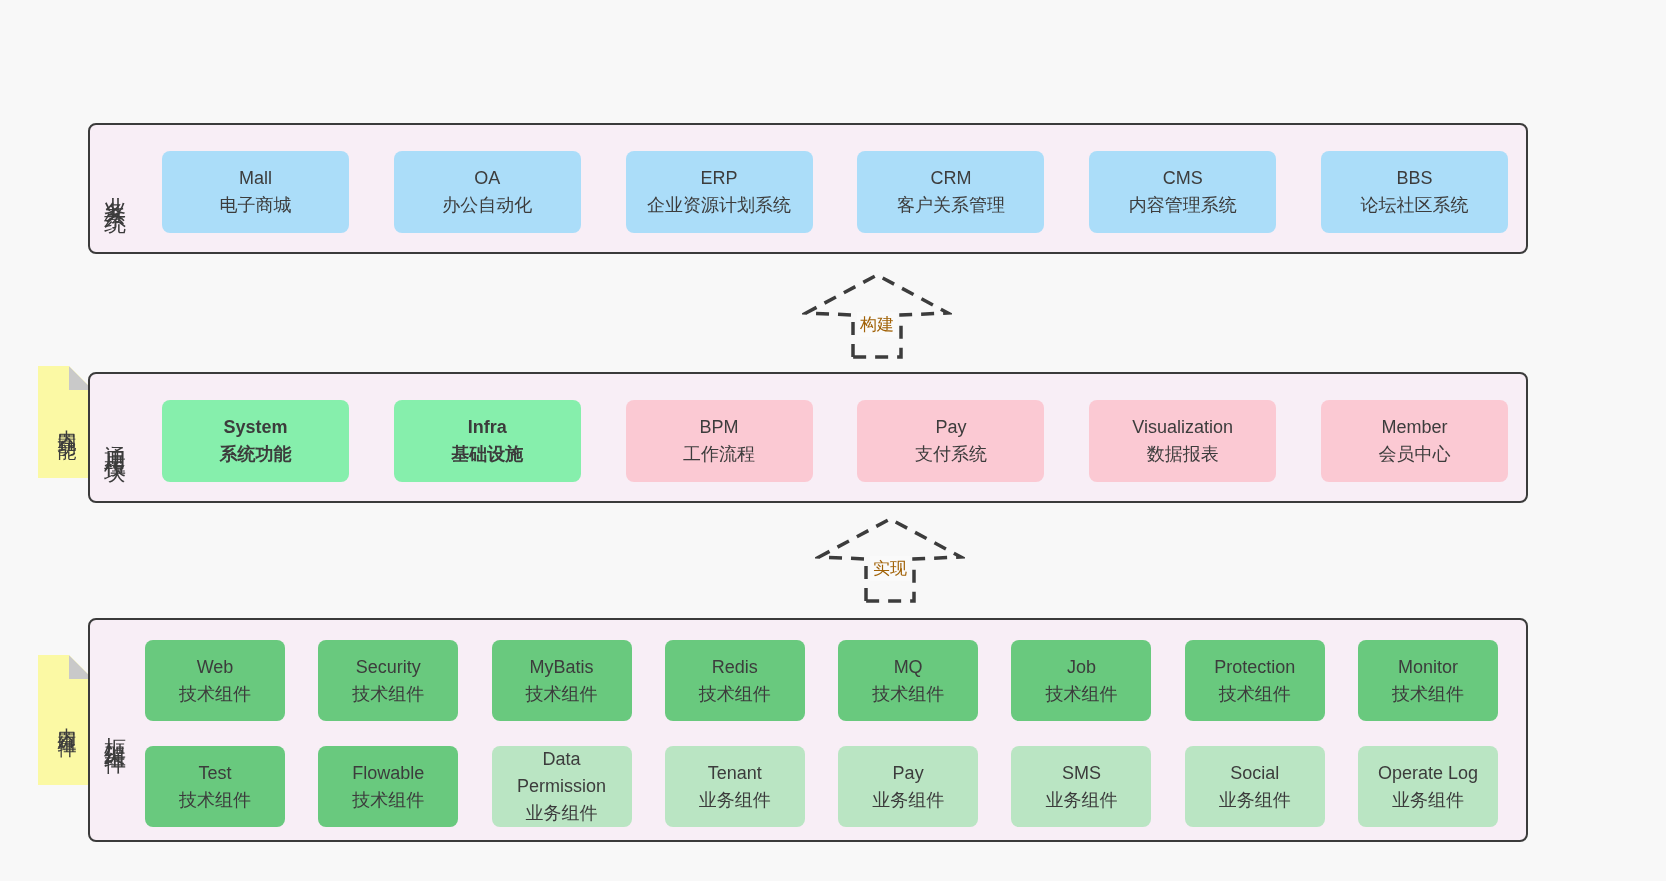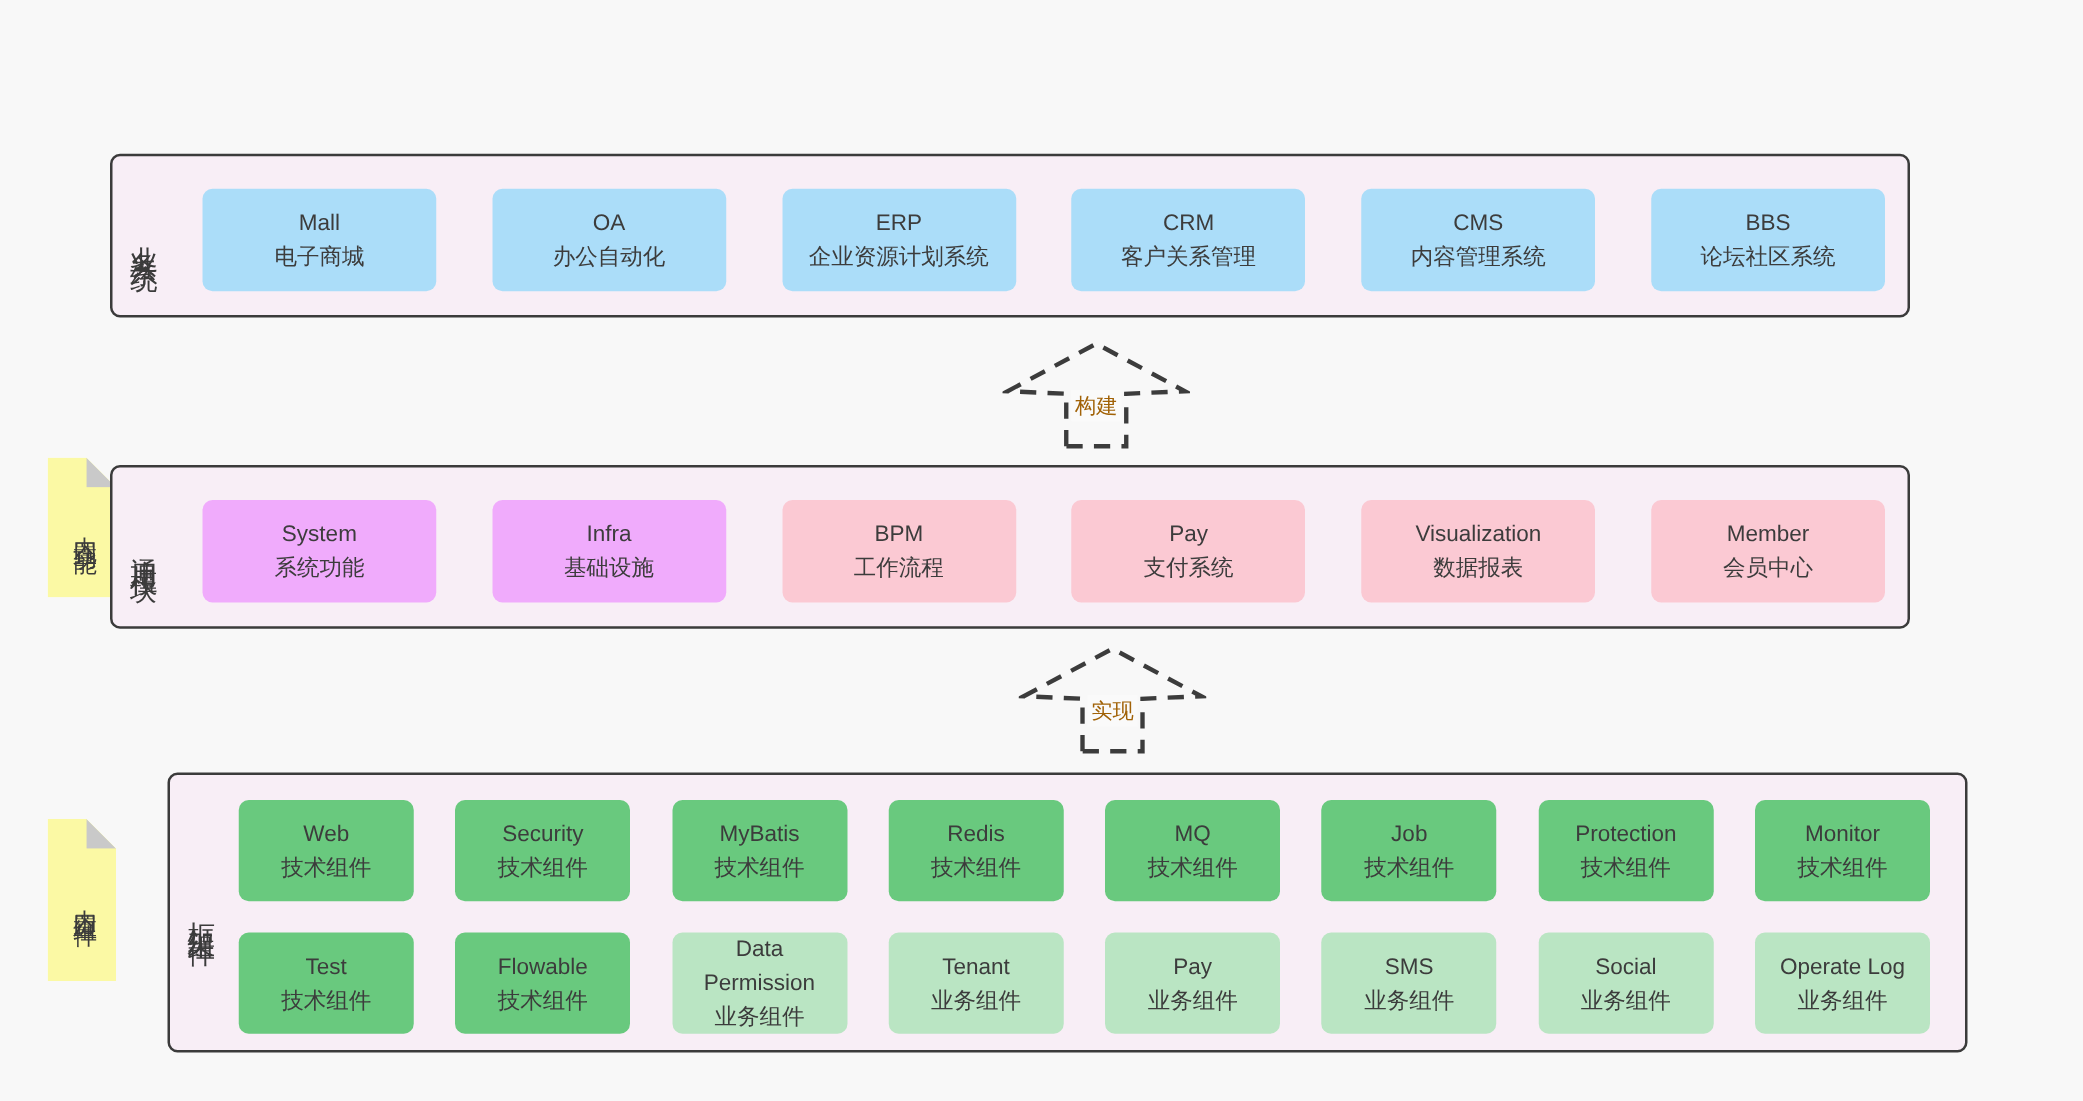--- a/index.html
+++ b/index.html
@@ -25,21 +25,21 @@
     left: 88px;
     width: 1440px;
     background: #f8eef6;
     border: 2px solid #3b3b3b;
     border-radius: 8px;
     z-index: 1;
     box-sizing: border-box;
   }
   .layer-business   { top: 123px; height: 131px; }
   .layer-modules    { top: 372px; height: 131px; }
-  .layer-components { top: 618px; height: 224px; margin-left: 46px; }
+  .layer-components { top: 618px; height: 224px; }
 
   .layer-label {
     position: absolute;
     left: 10px;
     top: 50%;
     transform: translateY(-50%);
     width: 30px;
     writing-mode: vertical-rl;
     text-orientation: upright;
     font-size: 22px;
@@ -72,21 +72,21 @@
     font-size: 18px;
     line-height: 27px;
     color: #3c3c3c;
     box-sizing: border-box;
     padding: 2px 10px;
   }
   .row-6 .box { width: 187px; }
   .layer-components .box { width: 140px; height: 81px; }
 
   .box-blue       { background: #abddf9; }
-  .box-red        { background: #f0abfc; }
+  .box-red        { background: #86efac; font-weight: bold; }
   .box-pink       { background: #fbc9d3; text-align: right; }
   .box-green      { background: #69c97e; }
   .box-lightgreen { background: #bae5c3; }
 
   .box-name, .box-desc { display: block; }
 
   
   .sticky {
     position: absolute;
     left: 38px;

